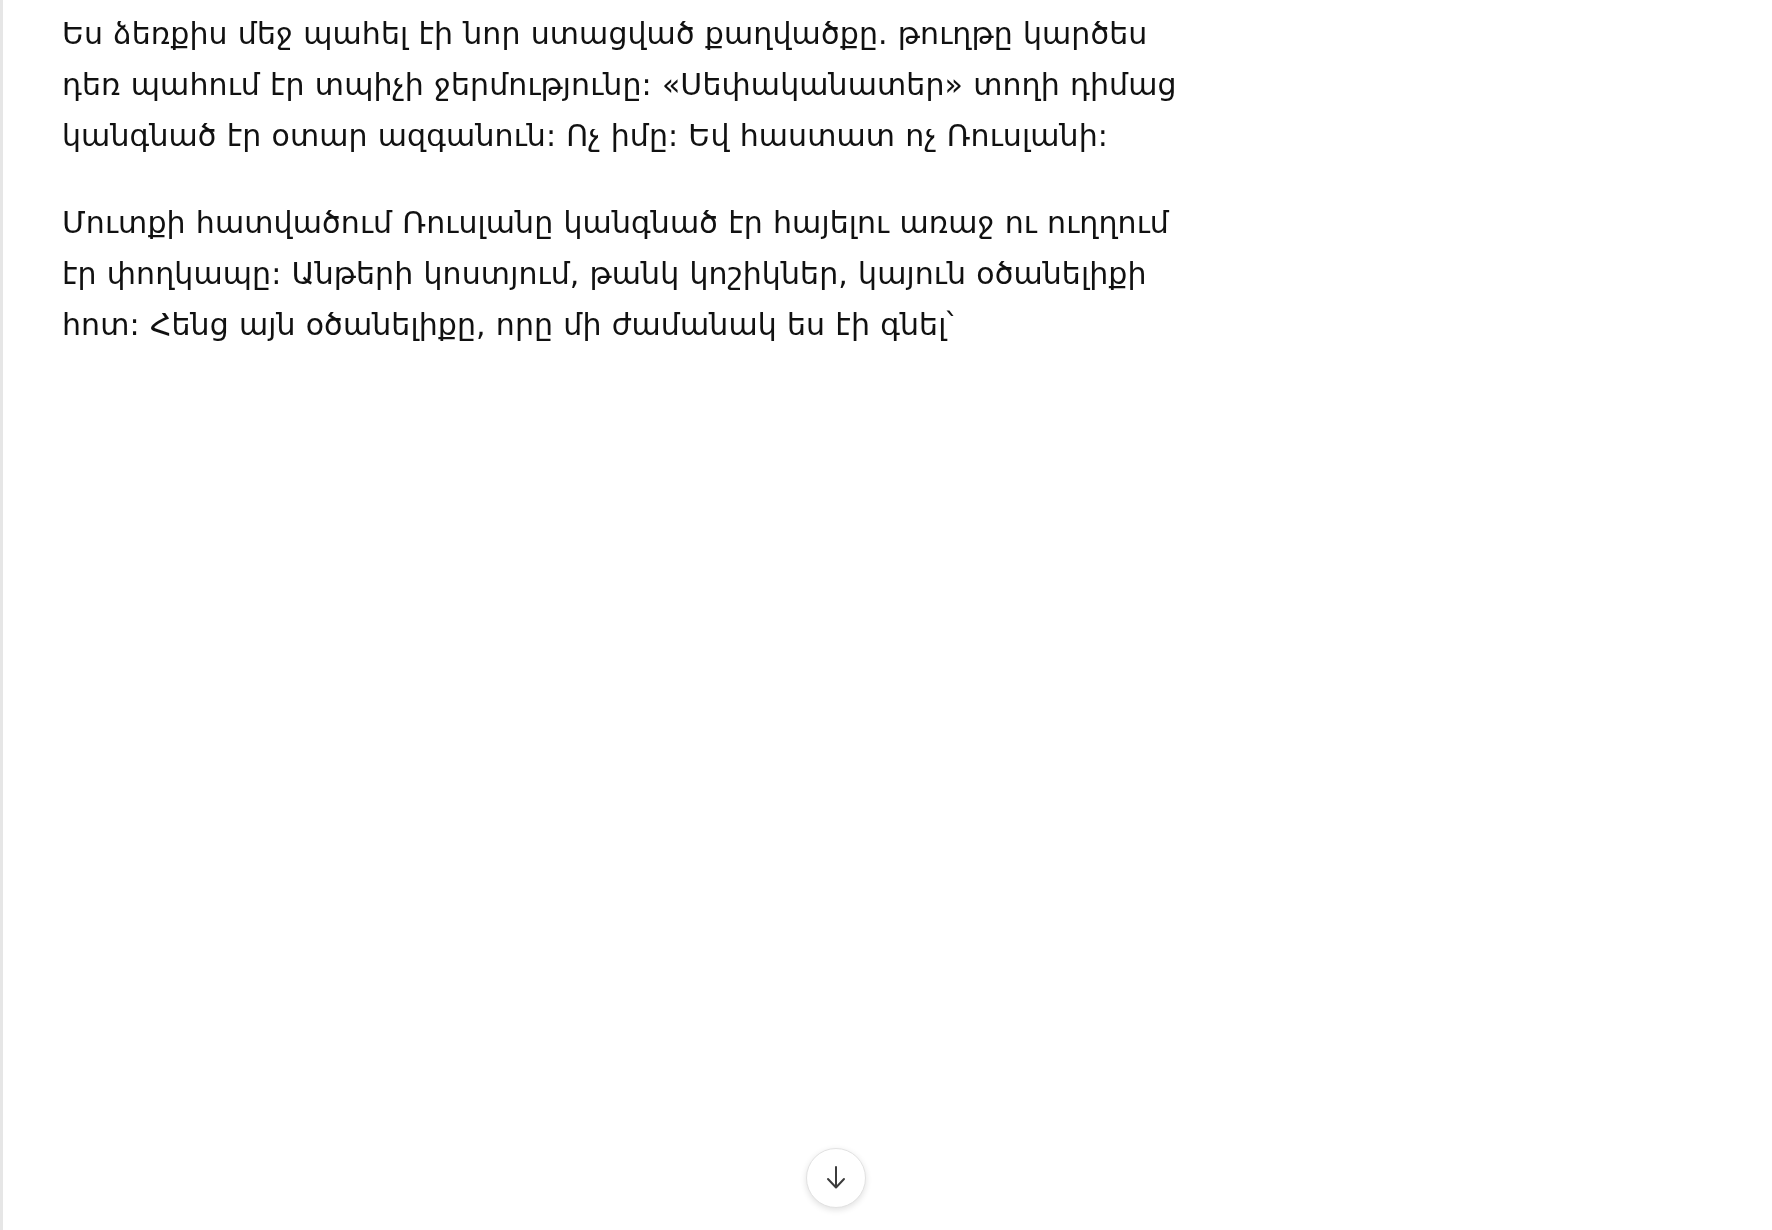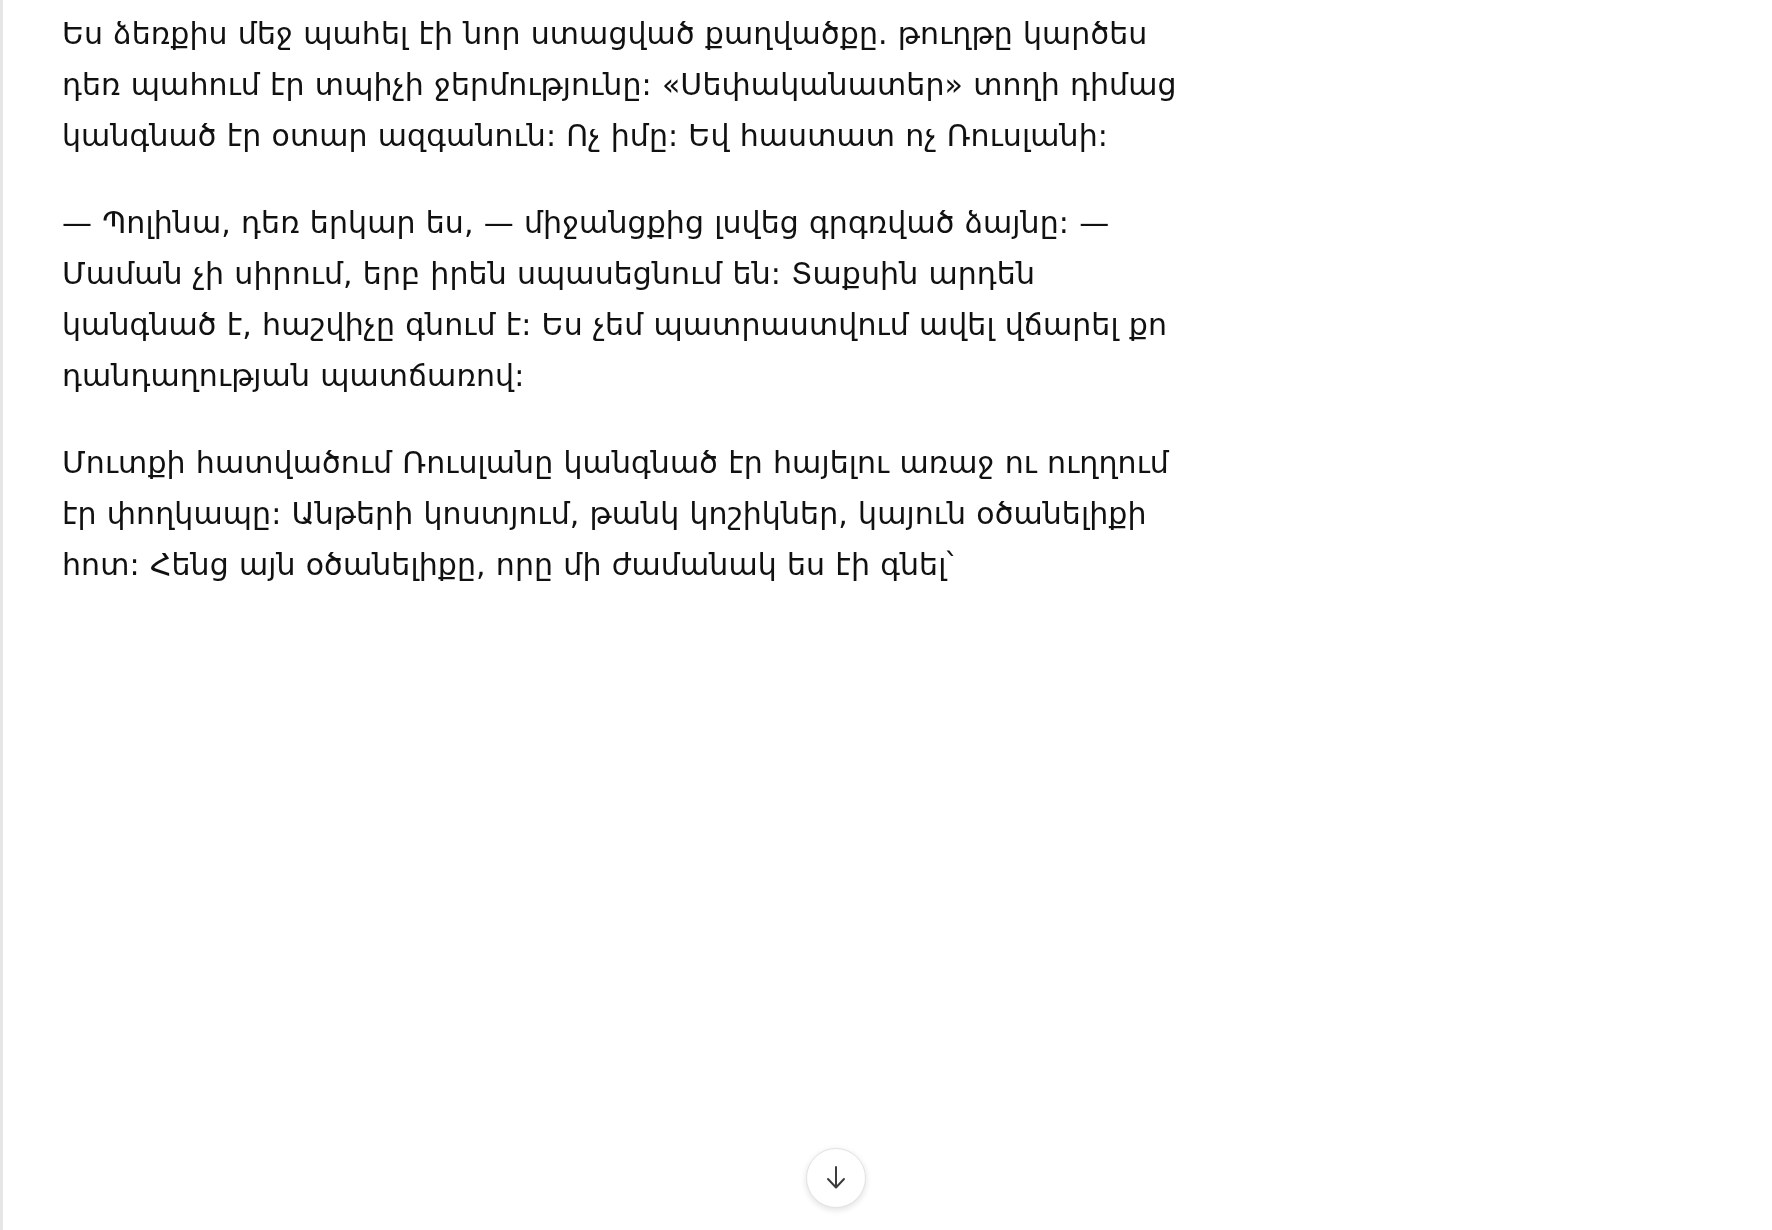--- a/index.html
+++ b/index.html
@@ -70,21 +70,20 @@
   }
 </style>
 </head>
 <body>
 
 <div class="page">
   <div class="left-rule"></div>
 
   <div class="reader">
     <p class="para">Ես ձեռքիս մեջ պահել էի նոր ստացված քաղվածքը. թուղթը կարծես դեռ պահում էր տպիչի ջերմությունը: «Սեփականատեր» տողի դիմաց կանգնած էր օտար ազգանուն: Ոչ իմը: Եվ հաստատ ոչ Ռուսլանի:</p>
-    <p class="para">— Պոլինա, դեռ երկար ես, — միջանցքից լսվեց գրգռված ձայնը: — Մաման չի սիրում, երբ իրեն սպասեցնում են: Տաքսին արդեն կանգնած է, հաշվիչը գնում է: Ես չեմ պատրաստվում ավել վճարել քո դանդաղության պատճառով:</p>
     <p class="para">Մուտքի հատվածում Ռուսլանը կանգնած էր հայելու առաջ ու ուղղում էր փողկապը: Անթերի կոստյում, թանկ կոշիկներ, կայուն օծանելիքի հոտ: Հենց այն օծանելիքը, որը մի ժամանակ ես էի գնել՝</p>
   </div>
 
   <div class="scroll-down-btn">
     <span>
       <svg width="24" height="26" viewBox="0 0 24 26" fill="none" xmlns="http://www.w3.org/2000/svg">
         <path d="M12 2 V22 M4 14 L12 22.5 L20 14" stroke="#3c3c3c" stroke-width="2" stroke-linecap="round" stroke-linejoin="round"></path>
       </svg>
     </span>
   </div>

